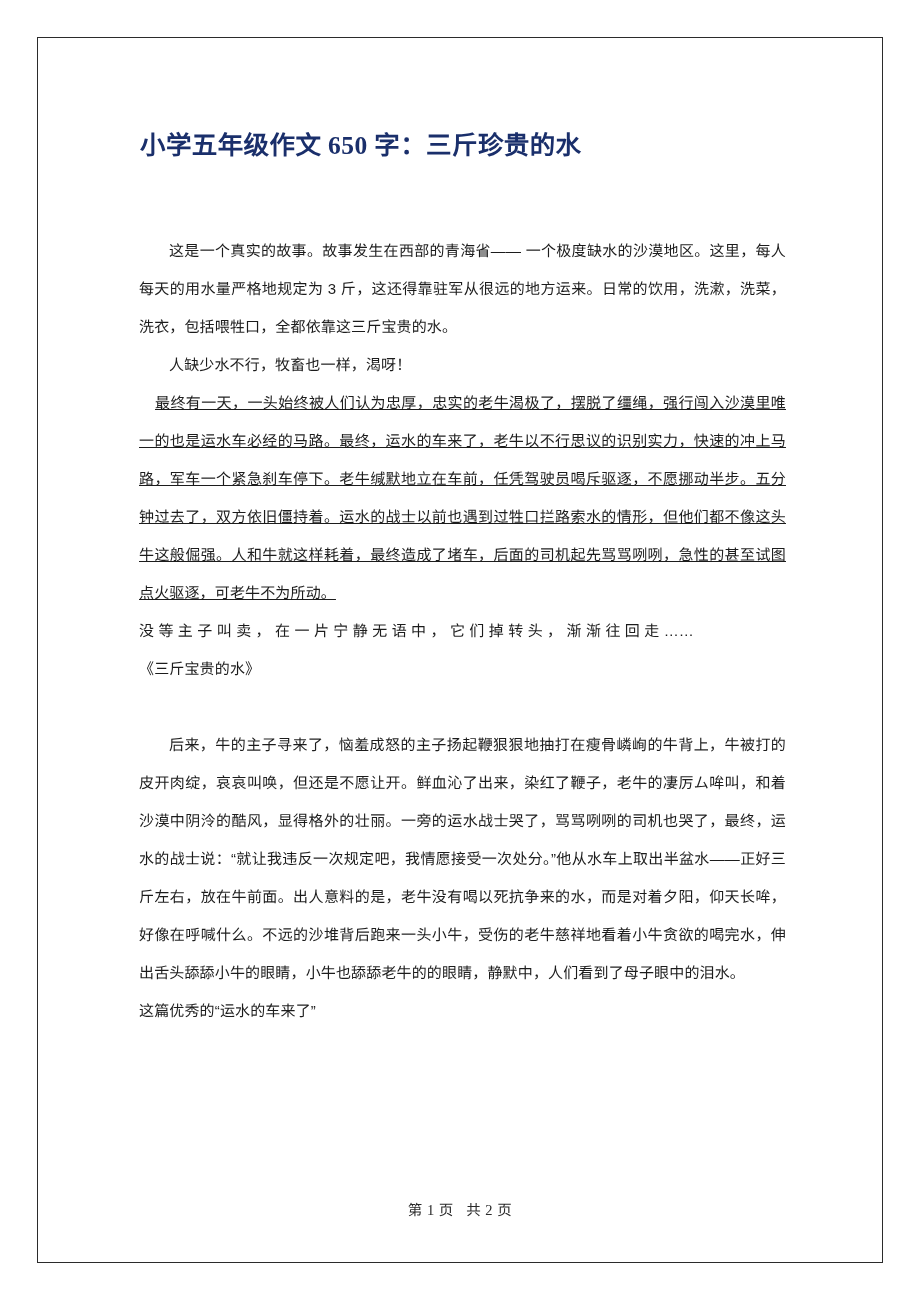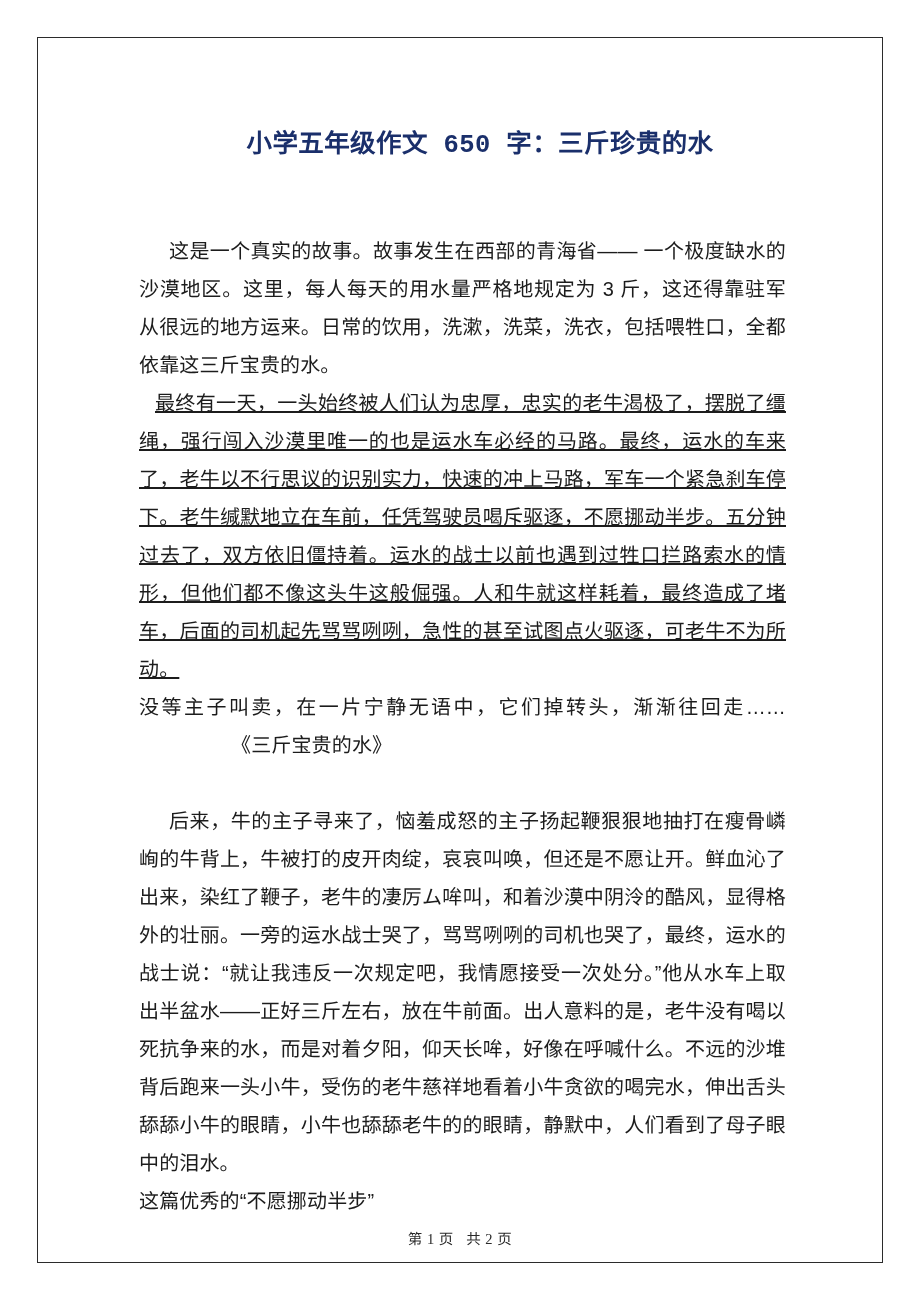--- a/index.html
+++ b/index.html
@@ -41,45 +41,44 @@
     position: absolute;
     left: 0;
     top: 0;
     width: 920px;
     height: 1302px;
   }
 
   
   .doc-title {
     position: absolute;
-    left: 157px;
+    left: 140px;
     top: 112px;
     width: 646px;
-    text-align: center;
     color: #1a2f6b;
-    font-family: Liberation Mono, monospace;
+    font-family: Liberation Serif, serif;
     font-weight: bold;
     font-size: 25.5px;
     letter-spacing: 0.4px;
     line-height: 34px;
     white-space: nowrap;
   }
 
   
   .body-text {
     position: absolute;
     left: 139px;
     top: 232px;
     width: 647px;
   }
 
   .para {
     color: #1c1c1c;
     font-family: "Liberation Sans", "DejaVu Sans", sans-serif;
-    font-size: 20px;
+    font-size: 15px;
     line-height: 38px;
     text-align: justify;
     text-justify: inter-ideograph;
     margin: 0;
     letter-spacing: 0.15px;
   }
 
   .para.indent-2 { text-indent: 30px; }
   .para.indent-1 { text-indent: 16px; text-decoration: underline; }
   .para.indent-0 { text-indent: 0; }
@@ -90,21 +89,21 @@
 
   .tail-gap {
     display: inline-block;
     width: 92px;
   }
 
   
   .page-footer {
     position: absolute;
     left: 37px;
-    top: 1229px;
+    top: 1200px;
     width: 846px;
     text-align: center;
     color: #2a2a2a;
     font-family: "Liberation Serif", "DejaVu Serif", serif;
     font-size: 14.5px;
     line-height: 20px;
     letter-spacing: 0.5px;
     white-space: pre;
   }
 </style>
@@ -116,27 +115,28 @@
   <div class="page-frame"></div>
 
   <div class="page-inner">
 
     <h1 class="doc-title">小学五年级作文 650 字：三斤珍贵的水</h1>
 
     <div class="body-text">
 
       <p class="para indent-2">这是一个真实的故事。故事发生在西部的青海省—— 一个极度缺水的沙漠地区。这里，每人每天的用水量严格地规定为 3 斤，这还得靠驻军从很远的地方运来。日常的饮用，洗漱，洗菜，洗衣，包括喂牲口，全都依靠这三斤宝贵的水。</p>
 
+      <p class="para indent-2">人缺少水不行，牧畜也一样，渴呀！</p>
 
       <p class="para indent-1">最终有一天，一头始终被人们认为忠厚，忠实的老牛渴极了，摆脱了缰绳，强行闯入沙漠里唯一的也是运水车必经的马路。最终，运水的车来了，老牛以不行思议的识别实力，快速的冲上马路，军车一个紧急刹车停下。老牛缄默地立在车前，任凭驾驶员喝斥驱逐，不愿挪动半步。五分钟过去了，双方依旧僵持着。运水的战士以前也遇到过牲口拦路索水的情形，但他们都不像这头牛这般倔强。人和牛就这样耗着，最终造成了堵车，后面的司机起先骂骂咧咧，急性的甚至试图点火驱逐，可老牛不为所动。</p>
 
       <p class="para indent-0"><span>没等主子叫卖，在一片宁静无语中，它们掉转头，渐渐往回走……</span><span class="tail-gap"></span><span>《三斤宝贵的水》</span></p>
 
       <p class="para indent-2 gap-before">后来，牛的主子寻来了，恼羞成怒的主子扬起鞭狠狠地抽打在瘦骨嶙峋的牛背上，牛被打的皮开肉绽，哀哀叫唤，但还是不愿让开。鲜血沁了出来，染红了鞭子，老牛的凄厉ム哞叫，和着沙漠中阴泠的酷风，显得格外的壮丽。一旁的运水战士哭了，骂骂咧咧的司机也哭了，最终，运水的战士说：“就让我违反一次规定吧，我情愿接受一次处分。”他从水车上取出半盆水——正好三斤左右，放在牛前面。出人意料的是，老牛没有喝以死抗争来的水，而是对着夕阳，仰天长哞，好像在呼喊什么。不远的沙堆背后跑来一头小牛，受伤的老牛慈祥地看着小牛贪欲的喝完水，伸出舌头舔舔小牛的眼睛，小牛也舔舔老牛的的眼睛，静默中，人们看到了母子眼中的泪水。</p>
 
-      <p class="para indent-0">这篇优秀的“不愿挪动半步”</p>
+      <p class="para indent-0">这篇优秀的“运水的车来了”</p>
 
     </div>
 
     <div class="page-footer">第 1 页   共 2 页</div>
 
   </div>
 </div>
 
 </body></html>

